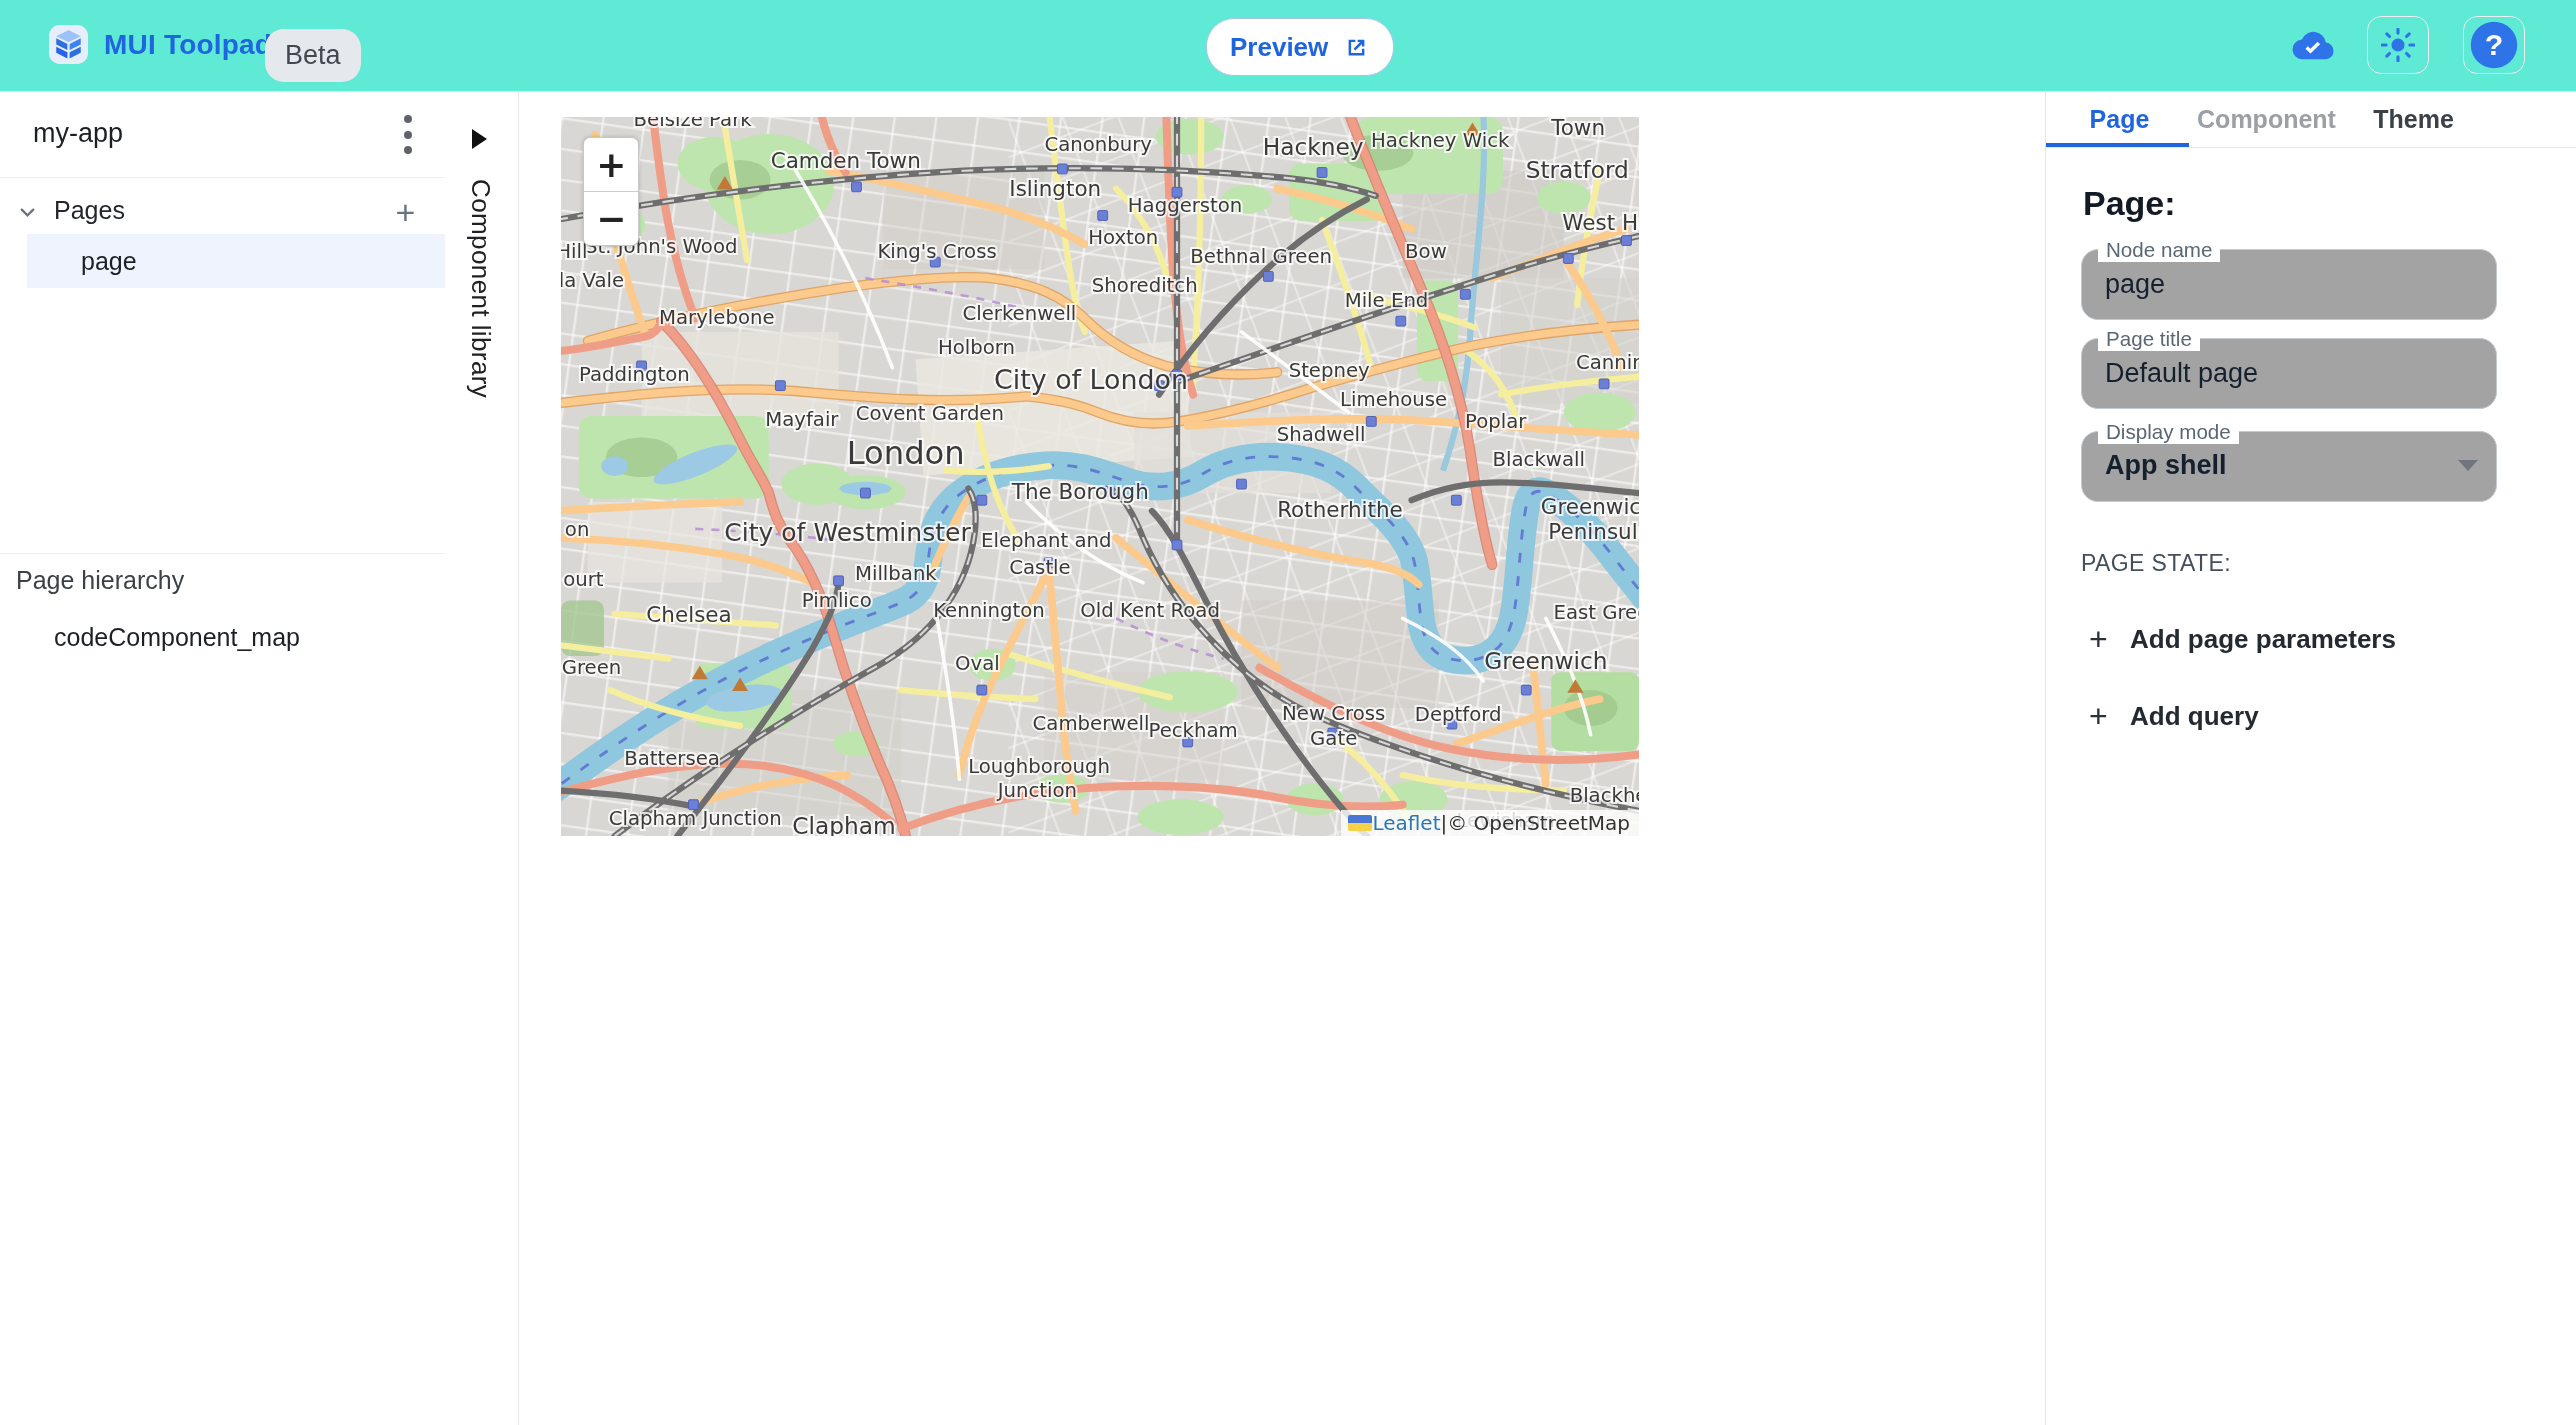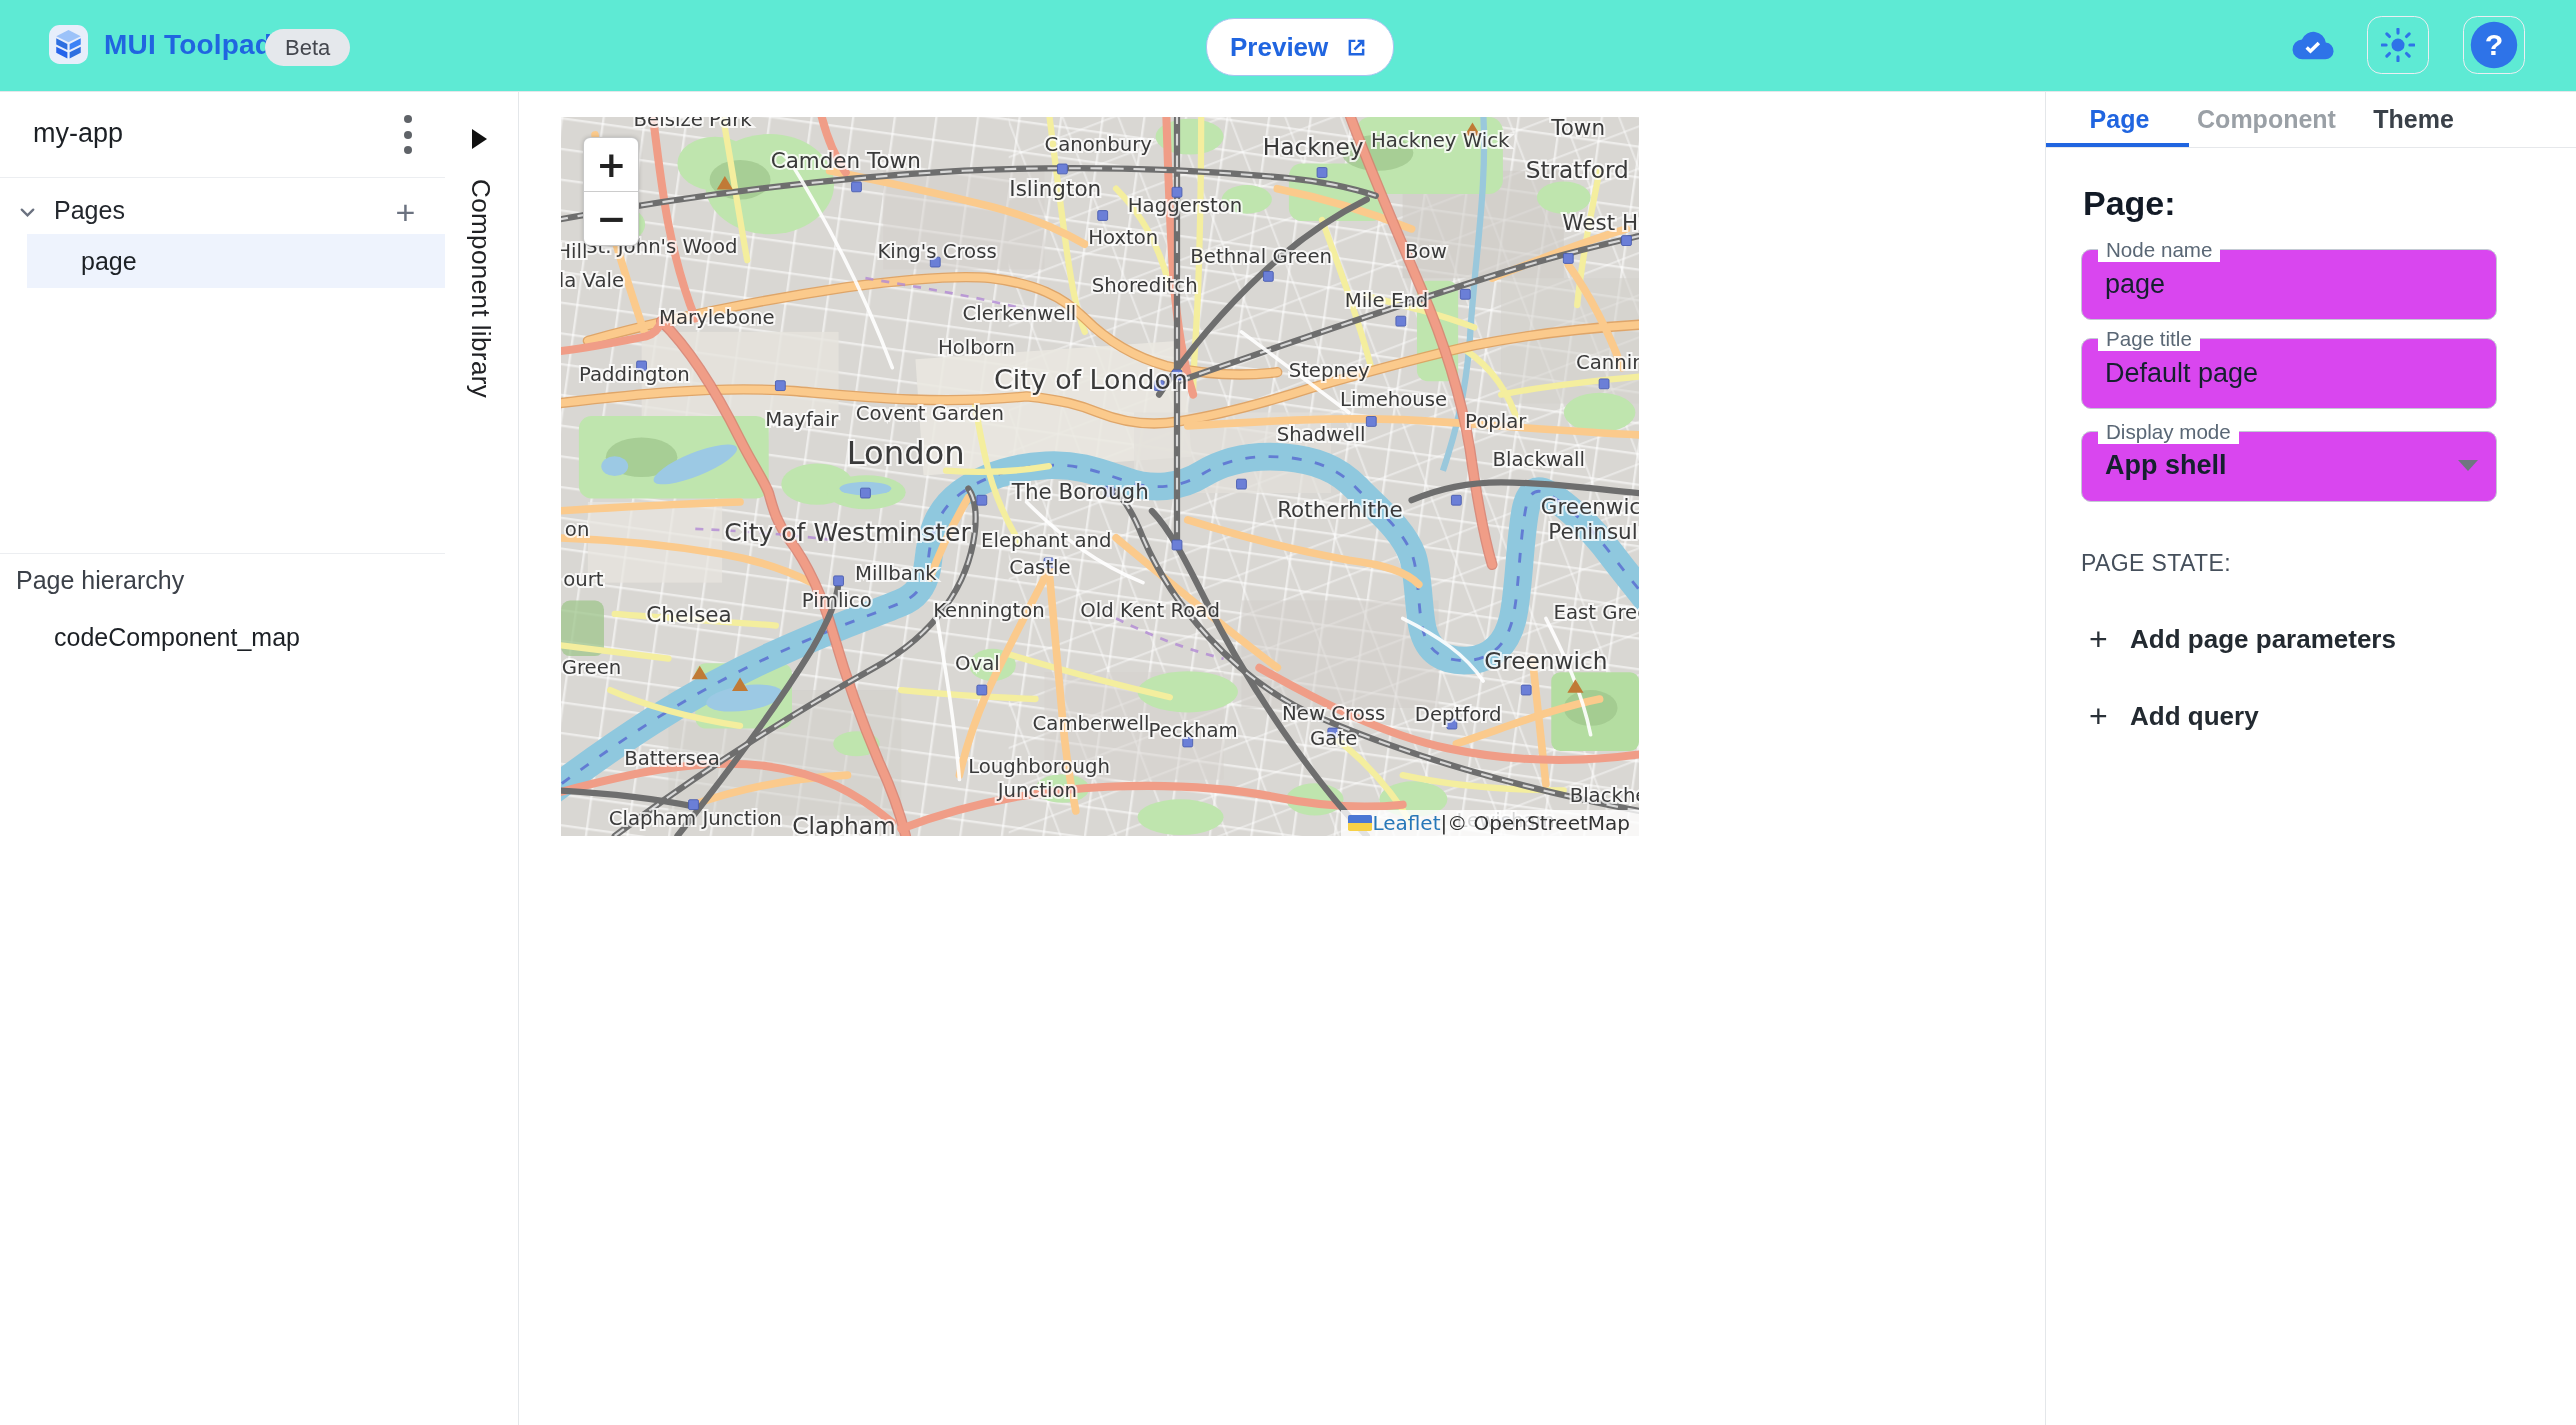--- a/index.html
+++ b/index.html
@@ -4,22 +4,22 @@
 <style>
   html,body{margin:0;padding:0;width:2576px;height:1426px;overflow:hidden;background:#fff;
     font-family:"Liberation Sans",sans-serif;-webkit-font-smoothing:antialiased;}
   .abs{position:absolute;}
   
   #header{position:absolute;left:0;top:0;width:2576px;height:91px;background:#5eead4;
     border-bottom:1.3px solid #e4e7ea;z-index:30;}
   #logo-badge{position:absolute;left:49px;top:25px;width:39px;height:39px;border-radius:10.7px;
     background:#e7eefb;display:flex;align-items:center;justify-content:center;}
   #app-title{position:absolute;left:104px;top:29px;font-size:28px;font-weight:700;color:#2065e0;letter-spacing:0.2px;}
-  #beta-chip{position:absolute;left:265px;top:29px;height:37px;padding:0 20px;border-radius:19px;
-    background:#e5e8ec;color:#44474e;font-size:22px;line-height:37px;font-weight:500;}
+  #beta-chip{position:absolute;left:265px;top:29px;height:37px;padding:8px 20px;border-radius:19px;
+    background:#e5e8ec;color:#44474e;font-size:27px;line-height:37px;font-weight:500;}
   #preview-btn{position:absolute;left:1206px;top:18px;height:56px;padding:0 23px;border-radius:28px;
     border:1.8px solid #a8c3f0;background:#fff;display:flex;align-items:center;gap:14.3px;cursor:pointer;}
   #preview-btn span{font-size:26px;font-weight:700;color:#2065e0;}
   .hdr-iconbtn{position:absolute;width:60px;height:56px;border:1.8px solid #eceef2;border-radius:14.3px;
     display:flex;align-items:center;justify-content:center;background:transparent;}
   
   #sidebar{position:absolute;left:0;top:91px;width:445px;height:1335px;background:#fff;
     border-right:1.3px solid #e4e7ea;z-index:20;}
   #appname-row{position:absolute;left:0;top:0;width:445px;height:86px;}
   #appname{position:absolute;left:33px;top:27px;font-size:27px;color:#1c2025;}
@@ -65,21 +65,21 @@
   #inspector{position:absolute;left:2045px;top:91px;width:531px;height:1335px;background:#fff;
     border-left:1.3px solid #e4e7ea;z-index:20;}
   #tabbar{position:absolute;left:0;top:0;width:531px;height:56px;border-bottom:1.3px solid #e6e8eb;display:flex;}
   .tab{width:147px;height:56px;display:flex;align-items:center;justify-content:center;
     font-size:25px;font-weight:700;cursor:pointer;}
   .tab.active{color:#2065e0;}
   .tab.disabled{color:#9aa0a6;}
   .tab.normal{color:#3a4149;}
   #tab-underline{position:absolute;left:0;top:52px;width:143px;height:3.6px;background:#2065e0;}
   #insp-heading{position:absolute;left:37px;top:93px;font-size:34px;font-weight:600;color:#121a26;}
-  .field{position:absolute;left:35px;width:414px;height:69px;border:1.3px solid #c3cad3;border-radius:10px;background:#d946ef;}
+  .field{position:absolute;left:35px;width:414px;height:69px;border:1.3px solid #c3cad3;border-radius:17px;background:#a3a3a3;}
   .field label{position:absolute;top:-11.6px;left:16px;background:#fff;padding:0 8px;font-size:20.6px;color:#5a6775;}
   .field input{position:absolute;left:0;top:0;width:100%;height:100%;border:0;outline:0;background:transparent;
     box-sizing:border-box;padding:0 23px;font-size:27px;color:#15202e;font-family:"Liberation Sans",sans-serif;}
   .field .select-value{position:absolute;left:23px;top:18px;font-size:27px;color:#15202e;font-weight:bold;}
   .caret{position:absolute;right:18px;top:28px;width:0;height:0;
     border-left:10px solid transparent;border-right:10px solid transparent;border-top:11.6px solid #6f7680;}
   #state-label{position:absolute;left:35px;top:459px;font-size:23px;color:#454f5b;letter-spacing:0.4px;}
   .add-btn{position:absolute;left:43px;height:41px;display:flex;align-items:center;gap:22.4px;cursor:pointer;}
   .add-btn .plus{font-size:32px;font-weight:300;color:#2a3138;line-height:41px;}
   .add-btn .lbl{font-size:26px;font-weight:700;color:#232a31;}

